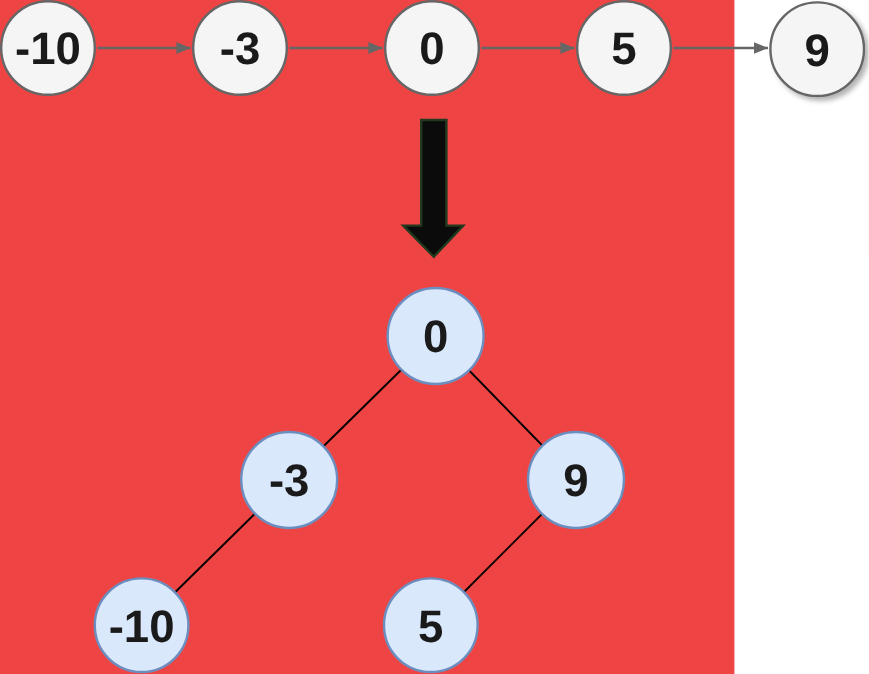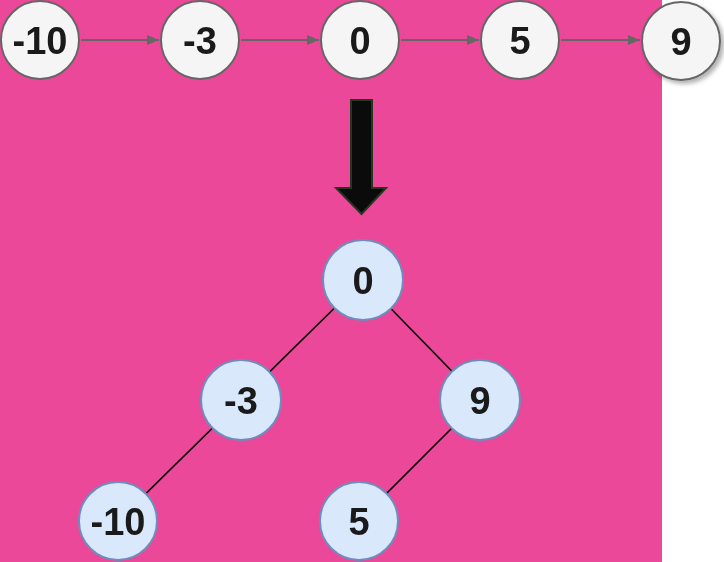--- a/index.html
+++ b/index.html
@@ -6,23 +6,23 @@
     margin: 0;
     padding: 0;
     background: #ffffff;
     width: 724px;
     height: 562px;
     overflow: hidden;
     font-family: "Liberation Sans", sans-serif;
   }
   .canvas {
     position: relative;
-    width: 662px;
+    width: 612px;
     height: 562px;
-    background: #ec4899;
+    background: #ef4444;
   }
   svg { display: block; }
   .node-label {
     font-family: "Liberation Sans", sans-serif;
     font-weight: bold;
     font-size: 38px;
     fill: #1a1a1a;
     text-anchor: middle;
   }
   .list-circle {

